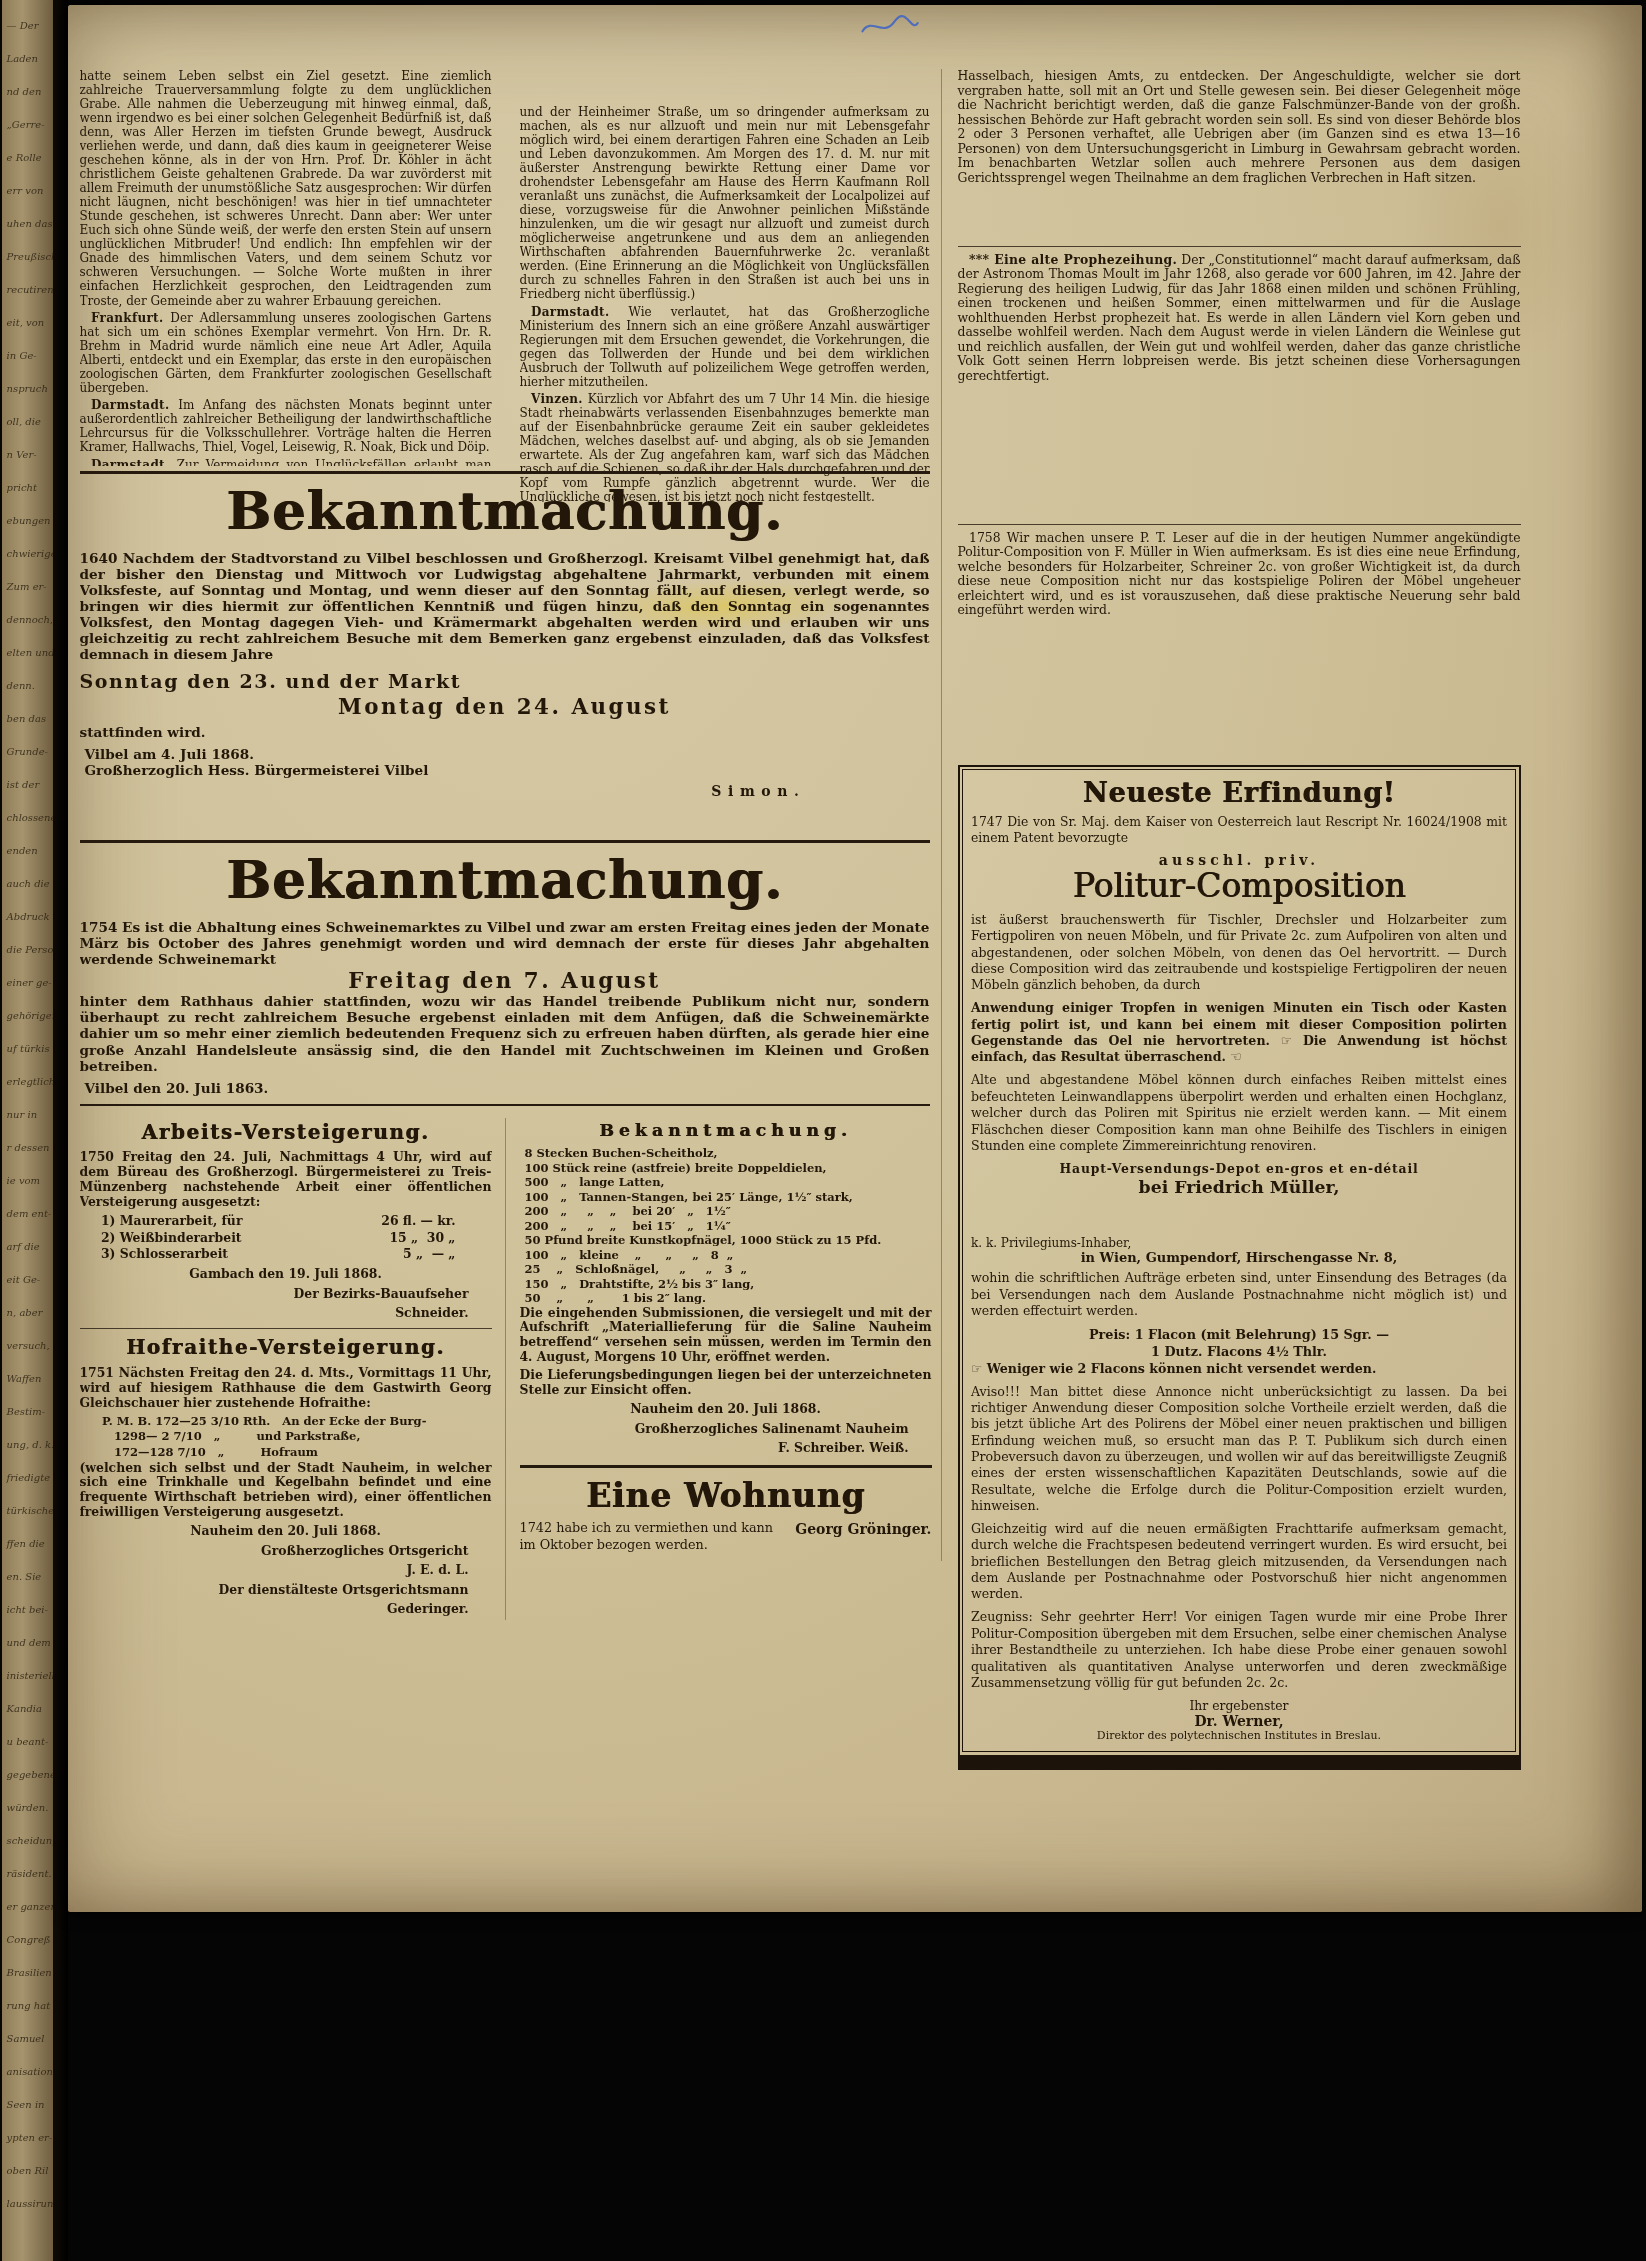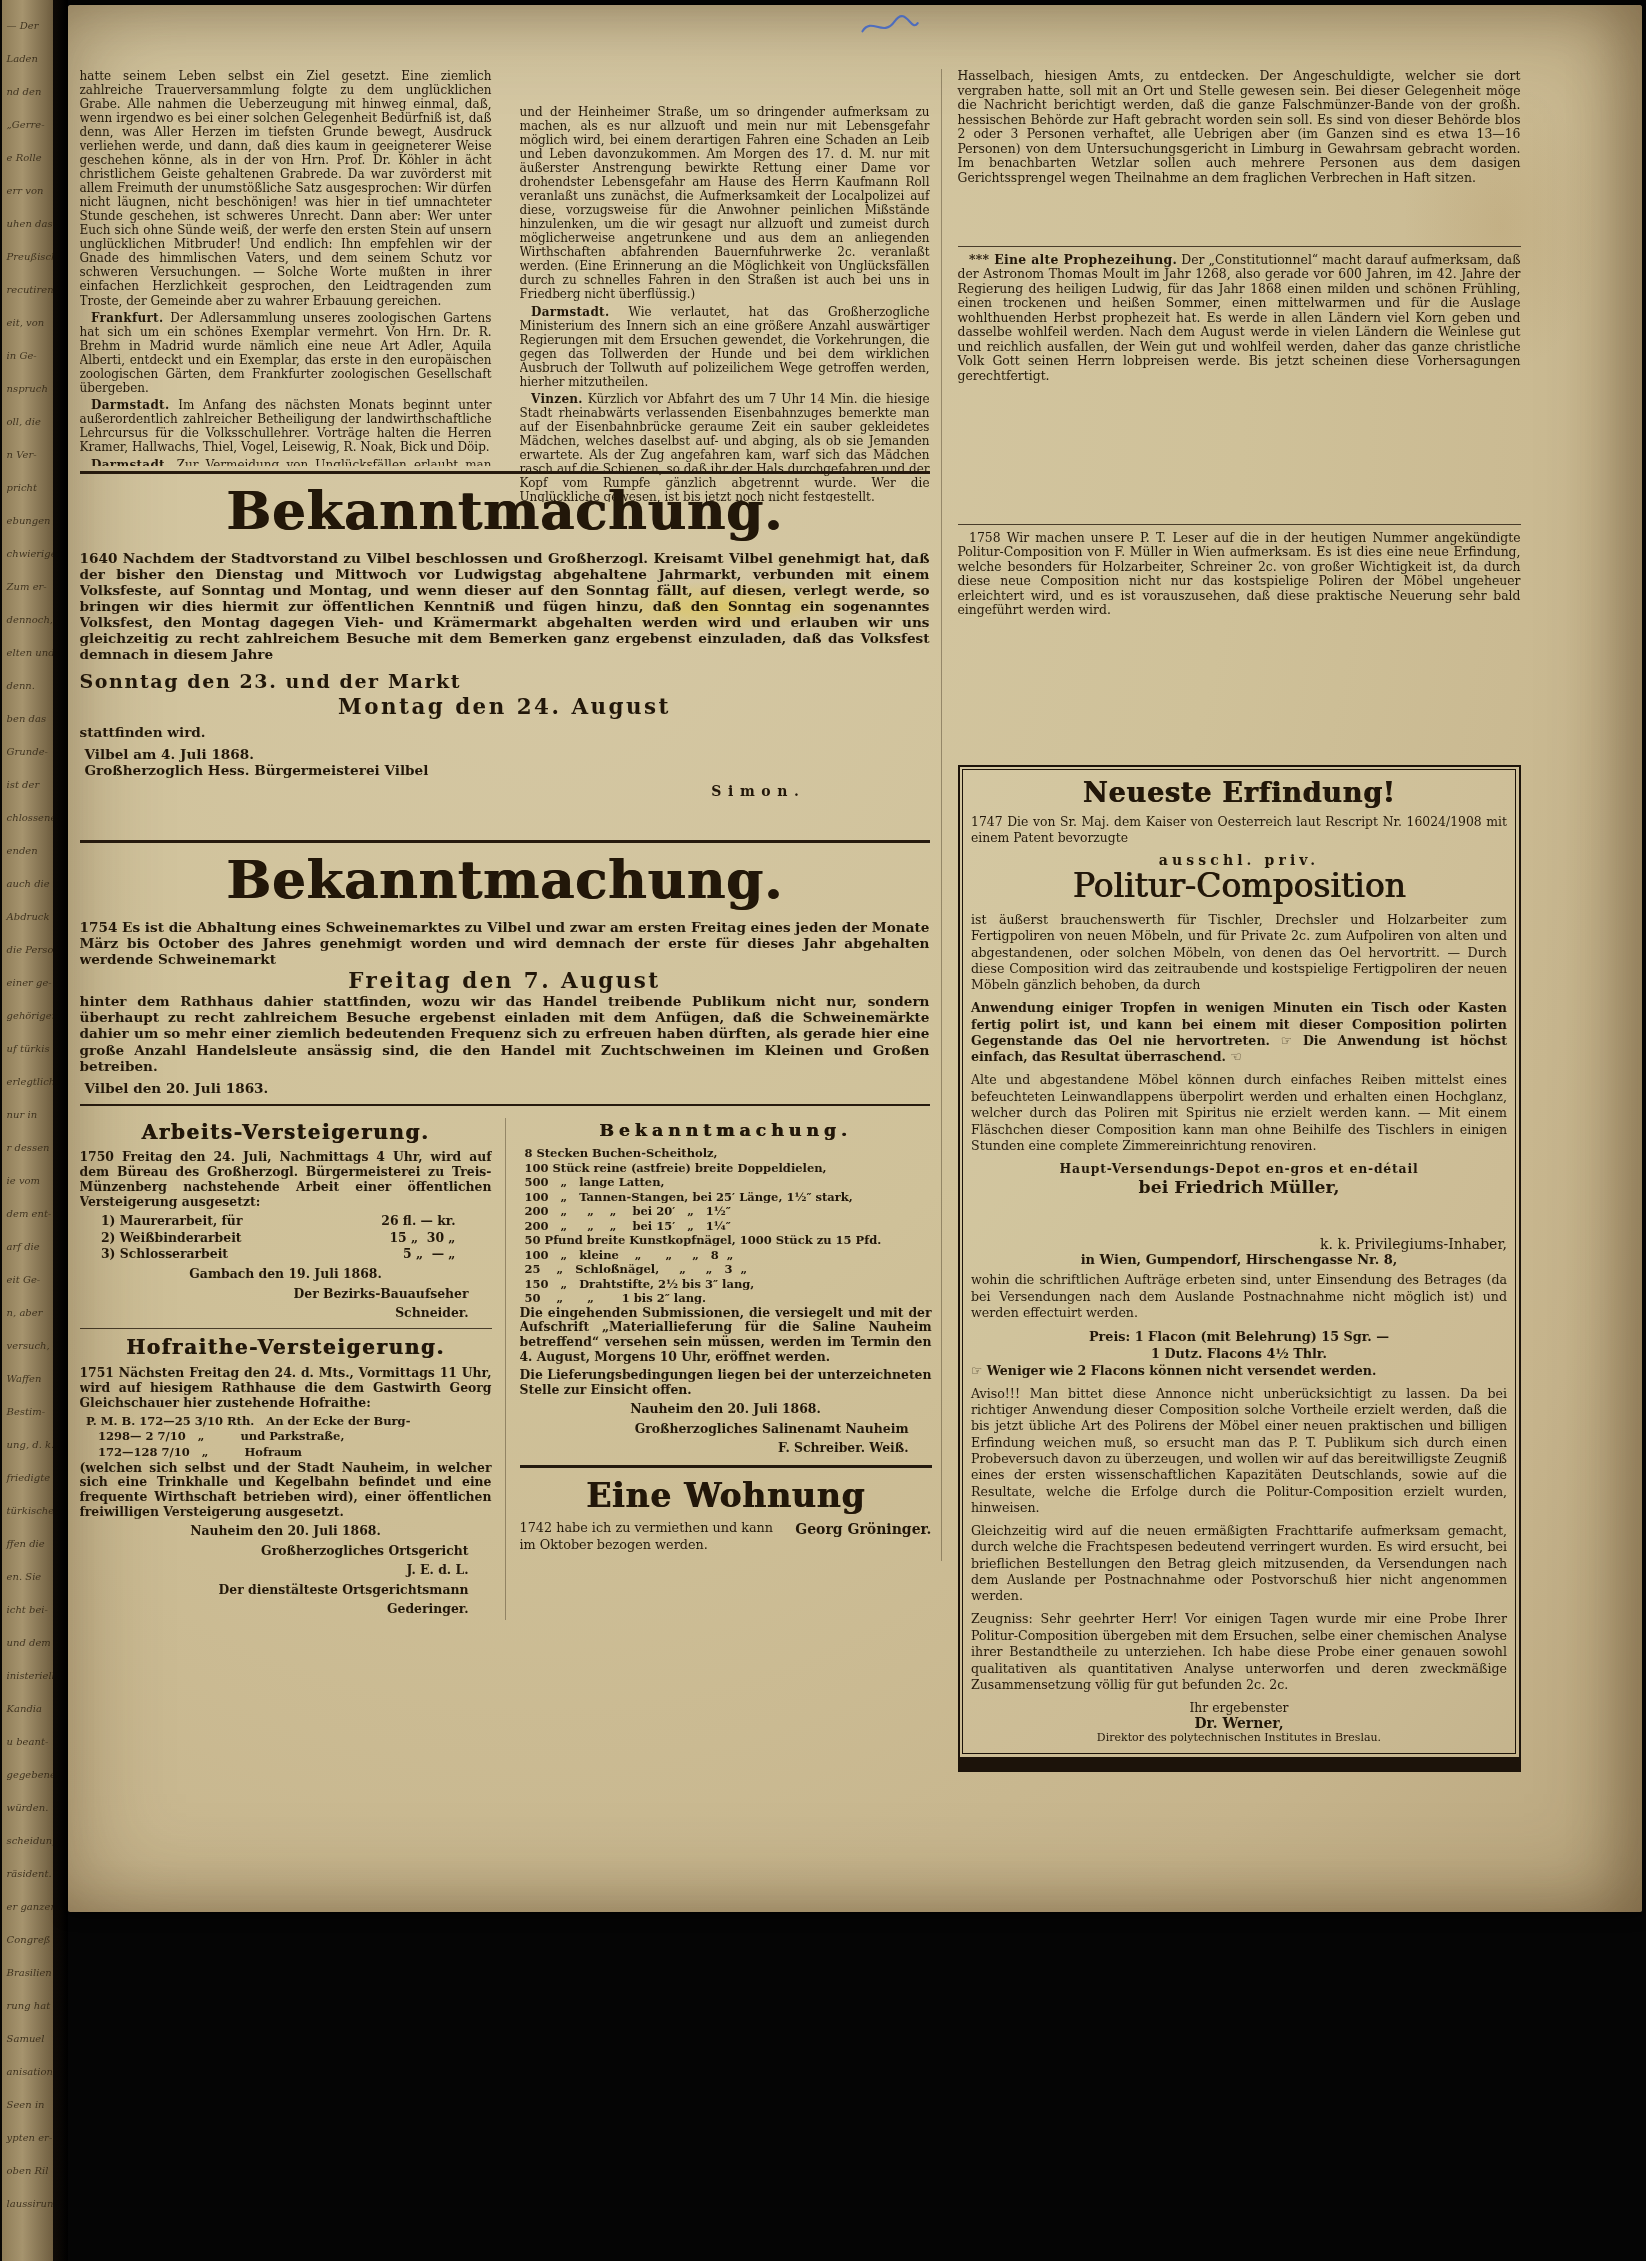--- a/index.html
+++ b/index.html
@@ -68,39 +68,39 @@
   #bottom2{left:440px;top:1113px;width:412px;height:543px;overflow:hidden;}
   .sechead{font-size:20px;font-weight:700;text-align:center;letter-spacing:1.6px;margin:1.6px 0 6.6px;text-shadow:0.6px 0 0 currentColor;}
   .sechead.spaced{letter-spacing:5px;font-size:17.3px;}
   .sbody{font-weight:700;font-size:12.4px;line-height:1.2;text-align:justify;margin:0 0 3.3px;}
   .amtrow{display:flex;font-weight:700;font-size:12.4px;line-height:1.35;padding-left:21.4px;}
   .amtrow .lab{flex:0 0 222px;}
   .amtrow .amt{flex:1;text-align:right;padding-right:36px;white-space:pre;}
   .dateline{font-weight:700;font-size:12.4px;margin-top:3.3px;line-height:1.3;}
   .r{text-align:right;padding-right:23px;} .c{text-align:center;}
   .matline{font-size:11.5px;line-height:1.26;white-space:pre-wrap;font-weight:600;padding-left:5px;}
-  .prow{font-size:11.5px;font-weight:700;white-space:pre;padding-left:6.6px;line-height:1.35;}
+  .prow{font-size:11.5px;font-weight:700;white-space:pre;padding-left:6.6px;line-height:1.35;margin-left:16px;}
   .thickrule{height:3.3px;background:#241a0e;margin:8.2px 0;}
   .wohnhead{font-size:33px;font-weight:700;text-align:center;letter-spacing:0.8px;margin:6.6px 0 5px;text-shadow:0.8px 0 0 currentColor;}
   .wohnrow{display:flex;justify-content:space-between;font-size:12.8px;line-height:1.3;}
   .wohnrow .wsig{font-weight:700;font-size:14px;white-space:nowrap;padding-left:8.2px;}
 
   
   .adbox{border:2.5px solid #1c130a;border-bottom:15px solid #1c130a;position:relative;
     margin-top:10px;padding:8.2px 11.5px 11.5px;box-sizing:border-box;background:rgba(255,250,230,.08);}
   .adbox::before{content:"";position:absolute;inset:2.5px;border:0.8px solid #1c130a;pointer-events:none;}
   .ad-title{font-size:27px;font-weight:700;text-align:center;letter-spacing:0.8px;margin:1.6px 0 6.6px;text-shadow:0.8px 0 0 currentColor;}
   .ad-intro{font-size:12.4px;line-height:1.3;margin:0;text-align:justify;}
   .ad-priv{font-size:14px;font-weight:700;text-align:center;letter-spacing:4.1px;margin:5px 0 1.6px;}
   .ad-product{font-size:33px;font-weight:400;text-align:center;line-height:1.05;margin:1.6px 0 8.2px;text-shadow:1px 0 0 currentColor;}
   .ad-p{font-size:12.6px;line-height:1.3;text-align:justify;margin:0 0 6.6px;}
   .ad-p.bold{font-weight:700;}
   .ad-depot{font-size:12.4px;font-weight:700;text-align:center;letter-spacing:0.8px;margin-top:1.6px;}
   .ad-bei{font-size:17.3px;font-weight:700;text-align:center;margin:1.6px 0;}
-  .ad-role{font-size:14px;text-align:right;margin-top:39px;}
+  .ad-role{font-size:12px;text-align:left;margin-top:39px;}
   .ad-addr{font-size:13px;font-weight:700;text-align:center;margin-bottom:5px;}
   .ad-price{font-size:12.8px;font-weight:700;text-align:center;line-height:1.35;}
   .ad-close{text-align:center;font-size:12.4px;margin-top:3.3px;}
   .ad-signame{text-align:center;font-weight:700;font-size:14px;}
   .ad-sigrole{text-align:center;font-size:11px;margin-bottom:1.6px;}
 </style>
 </head>
 <body>
 
 <div class="photo">

